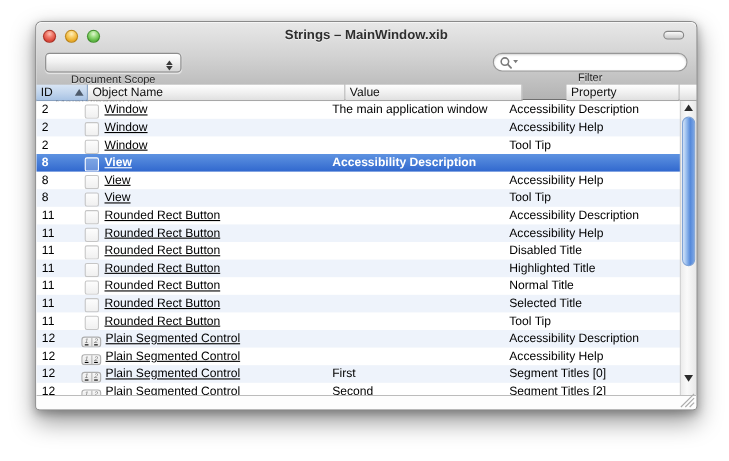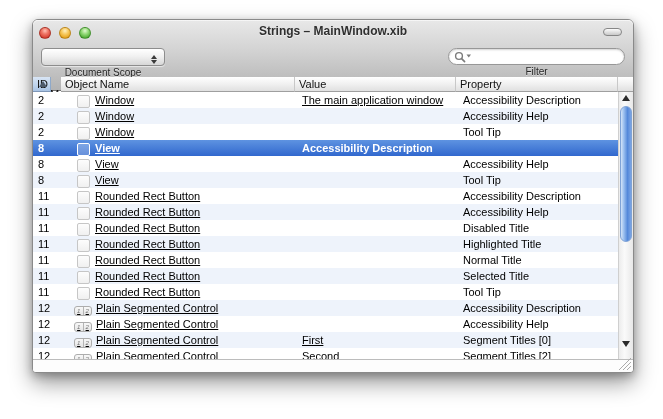--- a/index.html
+++ b/index.html
@@ -42,30 +42,30 @@
     background:transparent;font-size:11px;font-family:"Liberation Sans",sans-serif;padding:0;width:calc(100% - 30px);}
   
   .theader{position:absolute;top:57px;left:0;right:0;height:15px;display:flex;
     font-size:11px;color:#111;}
   .hcell{box-sizing:border-box;height:15px;line-height:14px;padding-left:4px;position:relative;
     background:linear-gradient(#ffffff,#efefef 55%,#e0e0e0);border-right:1px solid #c8c8c8;
     border-bottom:1px solid #9f9f9f;white-space:nowrap;overflow:hidden;}
   .hcell.sorted{background:linear-gradient(#d8e5f5,#c0d4ec 55%,#a8c3e4);border-right:1px solid #8fa9c9;border-bottom:1px solid #7e97b8;}
   .sort-arrow{position:absolute;right:3px;top:4px;width:0;height:0;
     border-left:4px solid transparent;border-right:4px solid transparent;border-bottom:6px solid #4e5b6b;}
-  .h-id{width:18px;}.h-obj{width:234px;margin-left:10px;}.h-val{width:161px;}.h-prop{flex:1;}
+  .h-id{width:47px;}.h-obj{width:234px;}.h-val{width:161px;}.h-prop{flex:1;margin-left:40px;}
   .h-cap{width:15px;border-right:none;padding:0;}
   
   .tbody{position:absolute;top:72px;left:0;width:586px;height:268px;overflow:hidden;background:#fff;}
   .trow{display:flex;height:16px;line-height:16px;font-size:11px;color:#000;white-space:nowrap;}
   .trow.alt{background:#eef3fb;}
   .trow.selected{background:linear-gradient(#5e93e1,#3168ce);color:#fff;font-weight:bold;}
   .c-id{width:30px;box-sizing:border-box;padding-left:5px;overflow:hidden;}
   .c-obj{width:234px;box-sizing:border-box;display:flex;align-items:flex-end;overflow:hidden;text-decoration:underline;}
-  .c-val{width:161px;box-sizing:border-box;padding-left:5px;overflow:hidden;text-decoration:underline;}
+  .c-val{width:161px;box-sizing:border-box;padding-left:5px;overflow:hidden;}
   .c-prop{flex:1;box-sizing:border-box;padding-left:5px;overflow:hidden;}
   .obj-icon{display:inline-block;box-sizing:border-box;}
   .obj-icon.view{width:13px;height:13px;margin:0 5px 0 14px;border:1px solid #c6c6c6;border-radius:2px;
     background:linear-gradient(#fdfdfd,#f0f0f0);}
   .trow.selected .obj-icon.view{border-color:#fff;background:rgba(255,255,255,.25);}
   .obj-icon.segmented{width:18px;height:10px;margin:0 4px 0 11px;border:1px solid #adadad;border-radius:3px;
     background:linear-gradient(#f8f8f8,#e4e4e4);display:flex;font-weight:normal;}
   .seg{flex:1;font-size:6px;line-height:9px;text-align:center;color:#6e6e6e;}
   .seg + .seg{border-left:1px solid #b5b5b5;}
   

